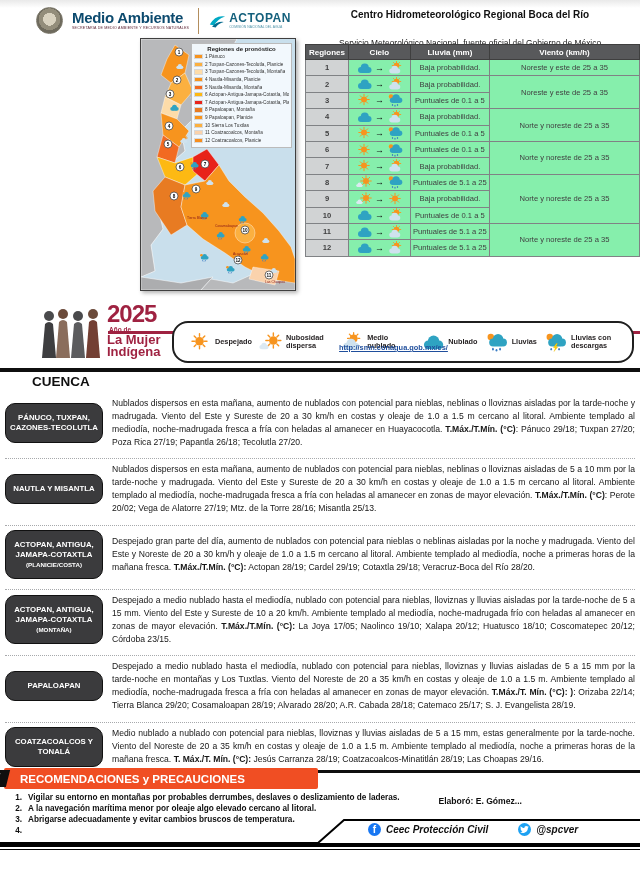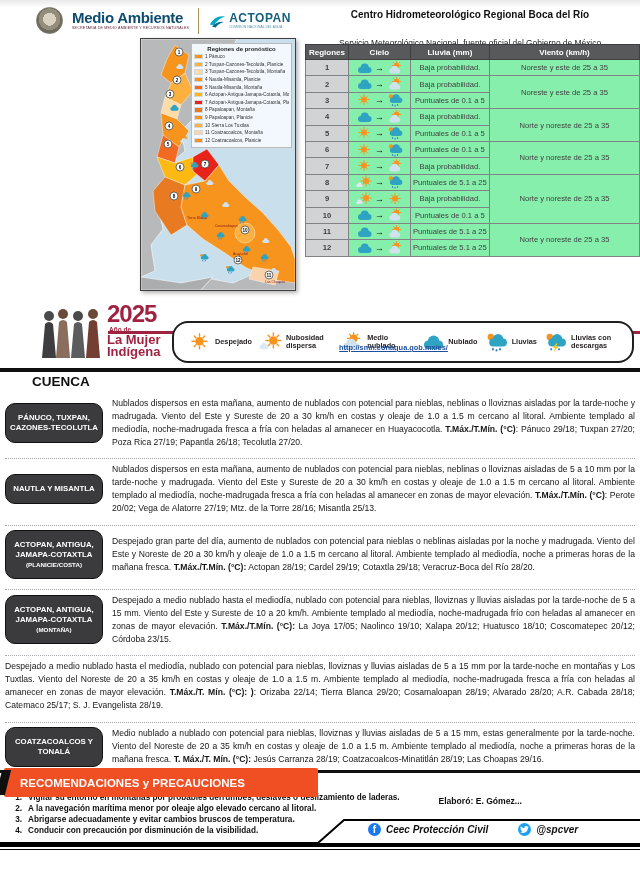--- a/index.html
+++ b/index.html
@@ -89,21 +89,21 @@
   .section{ display:flex; gap:9px; align-items:center; padding:4px 0;}
   .section + .section{ border-top:1.5px dotted #A7A9AC;}
   .cuenca-box{ flex:none; width:98px; background:#3B3B3D; color:#fff; border-radius:10px;
     text-align:center; font-size:7.8px; font-weight:bold; padding:9px 4px; line-height:1.3;
     border:1px solid #111;}
   .cuenca-sub{ font-size:6.2px; margin-top:1px;}
   .section-text{ flex:1; font-size:8.6px; line-height:1.5; text-align:justify; color:#161616;}
   
   .rec-wrap{ position:absolute; left:0; top:768px; width:640px;}
   .rec-line{ position:absolute; top:2px; left:0; right:0; height:3px; background:#0f0f0f;}
-  .rec-banner{ position:absolute; left:4px; top:0; width:314px; height:29px; background:#F04E23;
+  .rec-banner{ position:absolute; left:4px; top:0; width:314px; height:21px; background:#F04E23;
     color:#fff; font-weight:bold; font-size:11.5px; display:flex; align-items:center;
     padding-left:16px; border-radius:2px; z-index:1;}
   .rec-banner::before{ content:""; position:absolute; left:-5px; top:2px; bottom:2px; width:9px;
     background:#0f0f0f; transform:skewX(-14deg); z-index:-1;}
   .rec-list{ position:absolute; left:12px; top:25px; width:440px; list-style:none;}
   .rec-item{ font-size:8.2px; font-weight:bold; color:#0f0f0f; line-height:1.34; display:flex; gap:6px;}
   .rec-num{ width:10px; text-align:right; flex:none;}
   .elaboro{ position:absolute; right:118px; top:28px; font-size:8.6px; font-weight:bold; color:#0f0f0f;}
   
   .footer{ position:absolute; left:0; top:815px; width:640px; height:40px;}
@@ -604,20 +604,21 @@
       </div>
       <div class="section">
         <div class="cuenca-box">ACTOPAN, ANTIGUA, JAMAPA-COTAXTLA<div class="cuenca-sub">(PLANICIE/COSTA)</div></div>
         <div class="section-text"><span>Despejado gran parte del día, aumento de nublados con potencial para nieblas o neblinas aisladas por la noche y madrugada. Viento del Este y Noreste de 20 a 30 km/h y oleaje de 1.0 a 1.5 m cercano al litoral. Ambiente templado al mediodía, noche a primeras horas de la mañana fresca. </span><b>T.Máx./T.Mín. (°C):</b><span> Actopan 28/19; Cardel 29/19; Cotaxtla 29/18; Veracruz-Boca del Río 28/20.</span></div>
       </div>
       <div class="section">
         <div class="cuenca-box">ACTOPAN, ANTIGUA, JAMAPA-COTAXTLA<div class="cuenca-sub">(MONTAÑA)</div></div>
         <div class="section-text"><span>Despejado a medio nublado hasta el mediodía, nublado con potencial para nieblas, lloviznas y lluvias aisladas por la tarde-noche de 5 a 15 mm. Viento del Este y Sureste de 10 a 20 km/h. Ambiente templado al mediodía, noche-madrugada frío con heladas al amanecer en zonas de mayor elevación. </span><b>T.Máx./T.Mín. (°C):</b><span> La Joya 17/05; Naolinco 19/10; Xalapa 20/12; Huatusco 18/10; Coscomatepec 20/12; Córdoba 23/15.</span></div>
       </div>
       <div class="section">
+        <div class="cuenca-box">PAPALOAPAN</div>
         <div class="section-text"><span>Despejado a medio nublado hasta el mediodía, nublado con potencial para nieblas, lloviznas y lluvias aisladas de 5 a 15 mm por la tarde-noche en montañas y Los Tuxtlas. Viento del Noreste de 20 a 35 km/h en costas y oleaje de 1.0 a 1.5 m. Ambiente templado al mediodía, noche-madrugada fresca a fría con heladas al amanecer en zonas de mayor elevación. </span><b>T.Máx./T. Mín. (°C): )</b><span>: Orizaba 22/14; Tierra Blanca 29/20; Cosamaloapan 28/19; Alvarado 28/20; A.R. Cabada 28/18; Catemaco 25/17; S. J. Evangelista 28/19.</span></div>
       </div>
       <div class="section">
         <div class="cuenca-box">COATZACOALCOS Y TONALÁ</div>
         <div class="section-text"><span>Medio nublado a nublado con potencial para nieblas, lloviznas y lluvias aisladas de 5 a 15 mm, estas generalmente por la tarde-noche. Viento del Noreste de 20 a 35 km/h en costas y oleaje de 1.0 a 1.5 m. Ambiente templado al mediodía, noche a primeras horas de la mañana fresca. </span><b>T. Máx./T. Mín. (°C):</b><span> Jesús Carranza 28/19; Coatzacoalcos-Minatitlán 28/19; Las Choapas 29/16.</span></div>
       </div>
     </div>
 </div>
 
 <div class="rec-wrap">
@@ -631,21 +632,20 @@
       <li class="rec-item">
         <span class="rec-num">2.</span>
         <span>A la navegación marítima menor por oleaje algo elevado cercano al litoral.</span>
       </li>
       <li class="rec-item">
         <span class="rec-num">3.</span>
         <span>Abrigarse adecuadamente y evitar cambios bruscos de temperatura.</span>
       </li>
       <li class="rec-item">
         <span class="rec-num">4.</span>
-        <span>Conducir con precaución por disminución de la visibilidad.</span>
       </li>
     </ol>
   <div class="elaboro">Elaboró: E. Gómez...</div>
 </div>
 
 <div class="footer">
   <svg width="640" height="30" style="position:absolute;top:0;left:0">
     <path d="M0 28 H318 L344 5 H640" fill="none" stroke="#000" stroke-width="2"></path>
   </svg>
   <div class="social">

